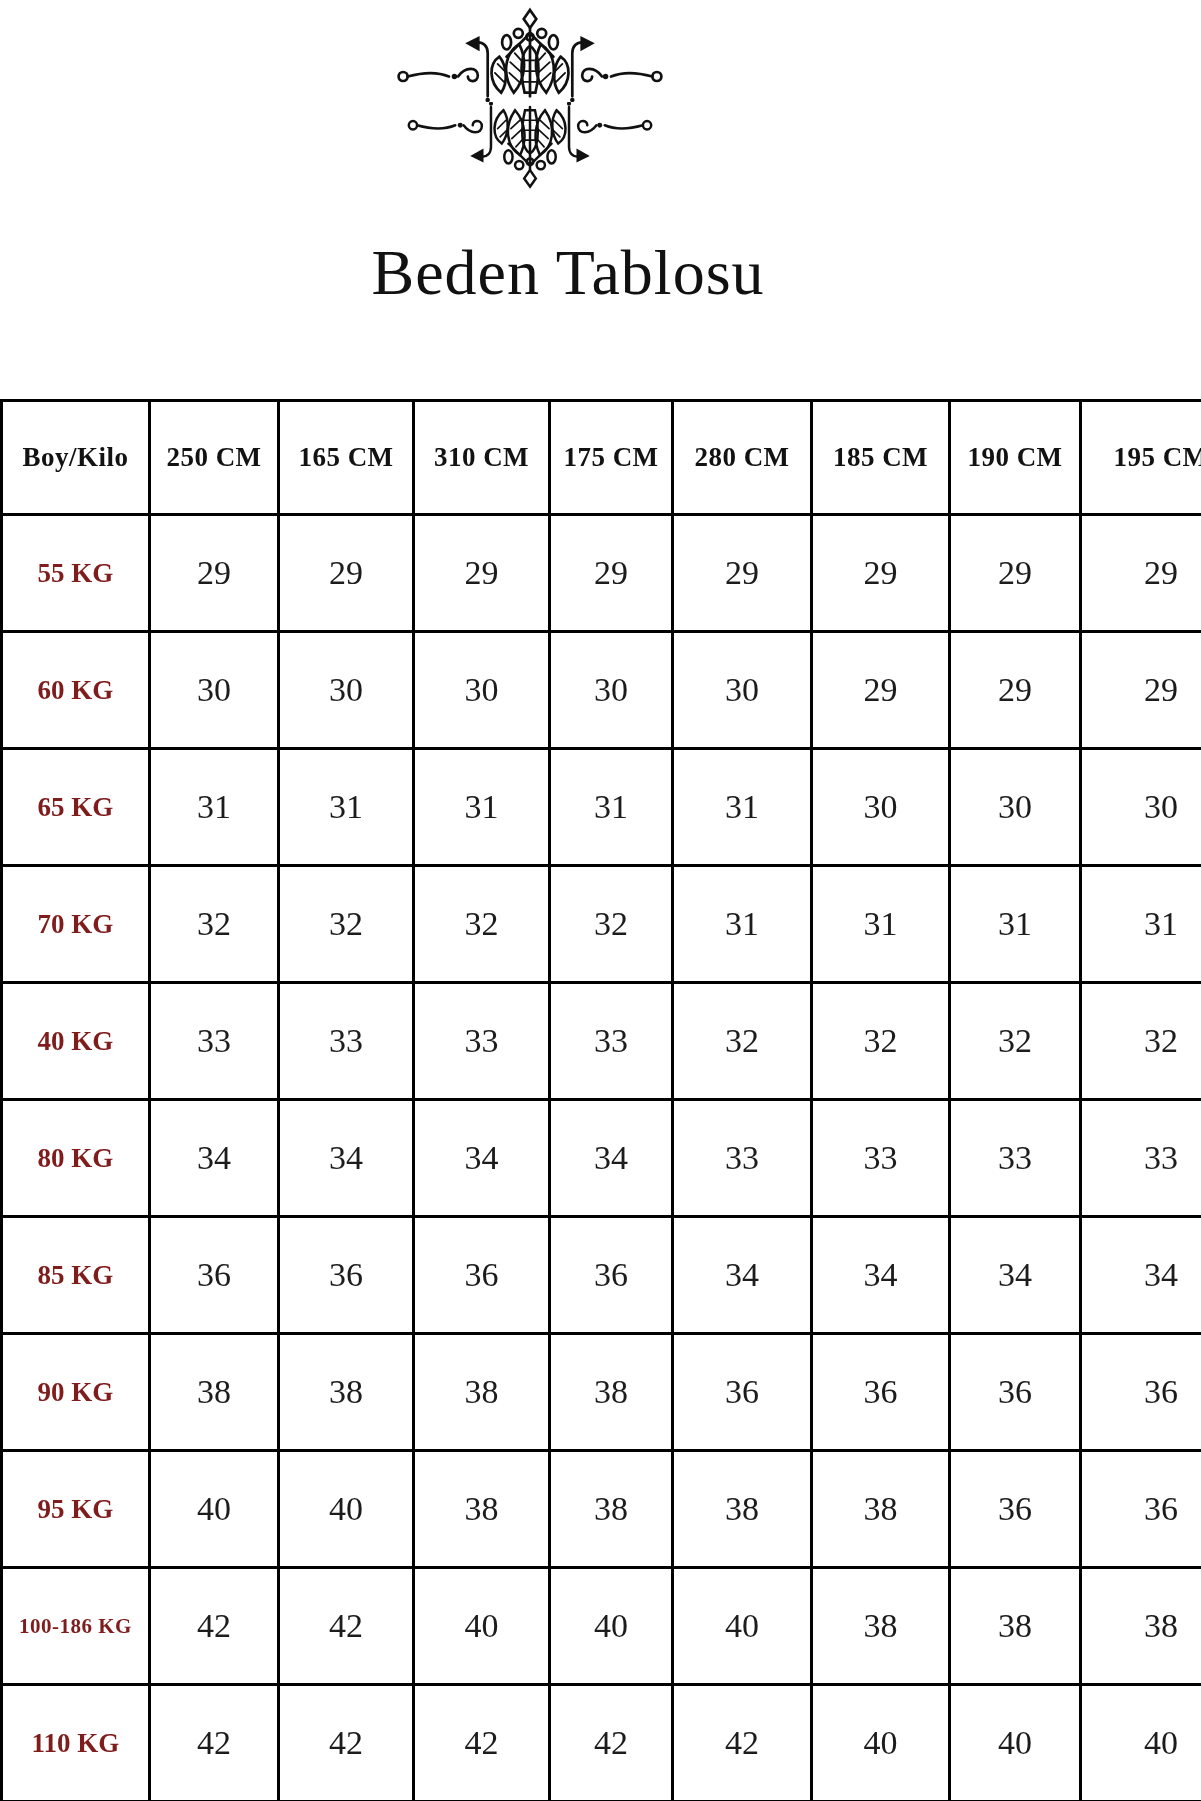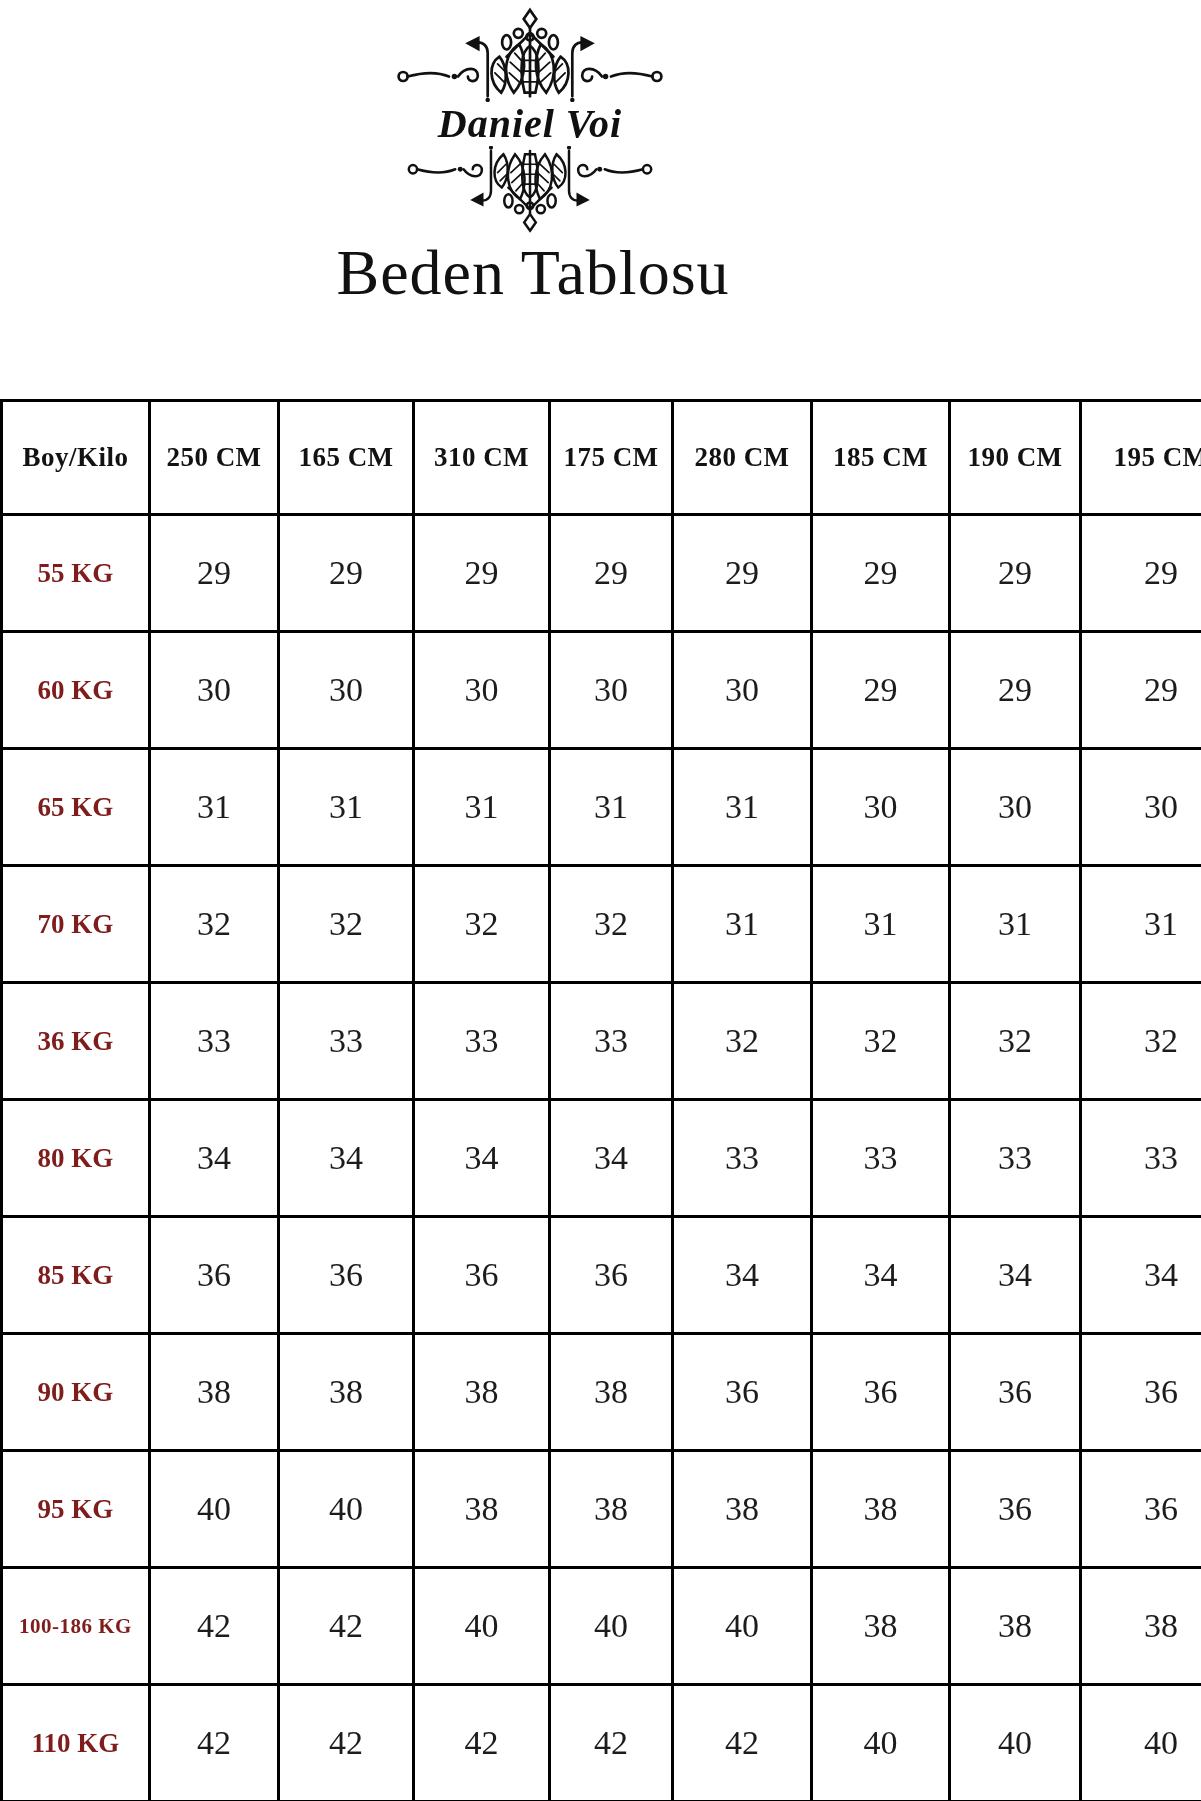--- a/index.html
+++ b/index.html
@@ -34,20 +34,21 @@
   .page-title {
     position: absolute;
     top: 236px;
     left: 0;
     width: 1066px;
     text-align: center;
     font-size: 64px;
     font-weight: 400;
     letter-spacing: 1px;
     color: #111111;
+    padding-left: 35px;
   }
   .table-wrap {
     position: absolute;
     top: 399px;
     left: 0;
     width: 1201px;
     height: 1426px;
     overflow: hidden;
   }
   table.size-table {
@@ -112,21 +113,20 @@
         <path d="M150 4 l 7 10 -7 10 -7 -10 Z"></path>
         <circle cx="150" cy="34" r="4"></circle>
         <circle cx="137" cy="30" r="5"></circle>
         <circle cx="163" cy="30" r="5"></circle>
         <path d="M144 96 C 138 70, 140 50, 150 44 C 160 50, 162 70, 156 96 Z"></path>
         <path d="M144 60 h 12 M142 72 h 16 M143 84 h 14" stroke-width="2"></path>
       </g>
     </g>
   </svg>
 
-  <div class="brand-name">Daniel Voi</div>
 
   <svg class="flip-v" width="270" height="88" viewBox="0 0 300 106" aria-hidden="true">
     <use href="#halfArm"></use>
     <use href="#halfArm" transform="translate(300,0) scale(-1,1)"></use>
     <g stroke="#111" fill="none" stroke-width="3" stroke-linecap="round">
       <path d="M150 100 V 24"></path>
       <path d="M150 4 l 7 10 -7 10 -7 -10 Z"></path>
       <circle cx="150" cy="34" r="4"></circle>
       <circle cx="137" cy="30" r="5"></circle>
       <circle cx="163" cy="30" r="5"></circle>
@@ -203,21 +203,21 @@
           <td class="size-cell">32</td>
           <td class="size-cell">32</td>
           <td class="size-cell">32</td>
           <td class="size-cell">32</td>
           <td class="size-cell">31</td>
           <td class="size-cell">31</td>
           <td class="size-cell">31</td>
           <td class="size-cell">31</td>
         </tr>
         <tr>
-          <th class="row-label">36 KG</th>
+          <th class="row-label">40 KG</th>
           <td class="size-cell">33</td>
           <td class="size-cell">33</td>
           <td class="size-cell">33</td>
           <td class="size-cell">33</td>
           <td class="size-cell">32</td>
           <td class="size-cell">32</td>
           <td class="size-cell">32</td>
           <td class="size-cell">32</td>
         </tr>
         <tr>

